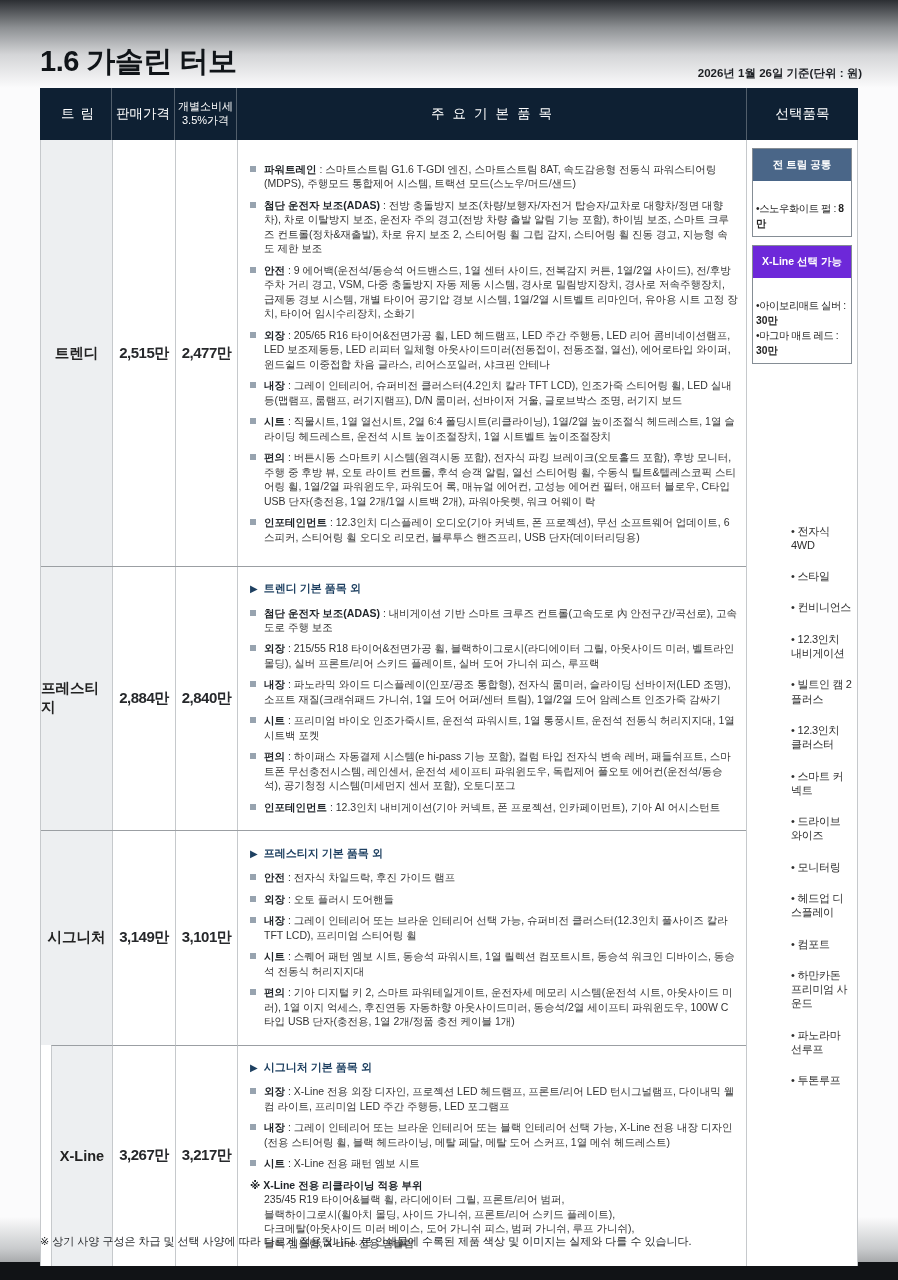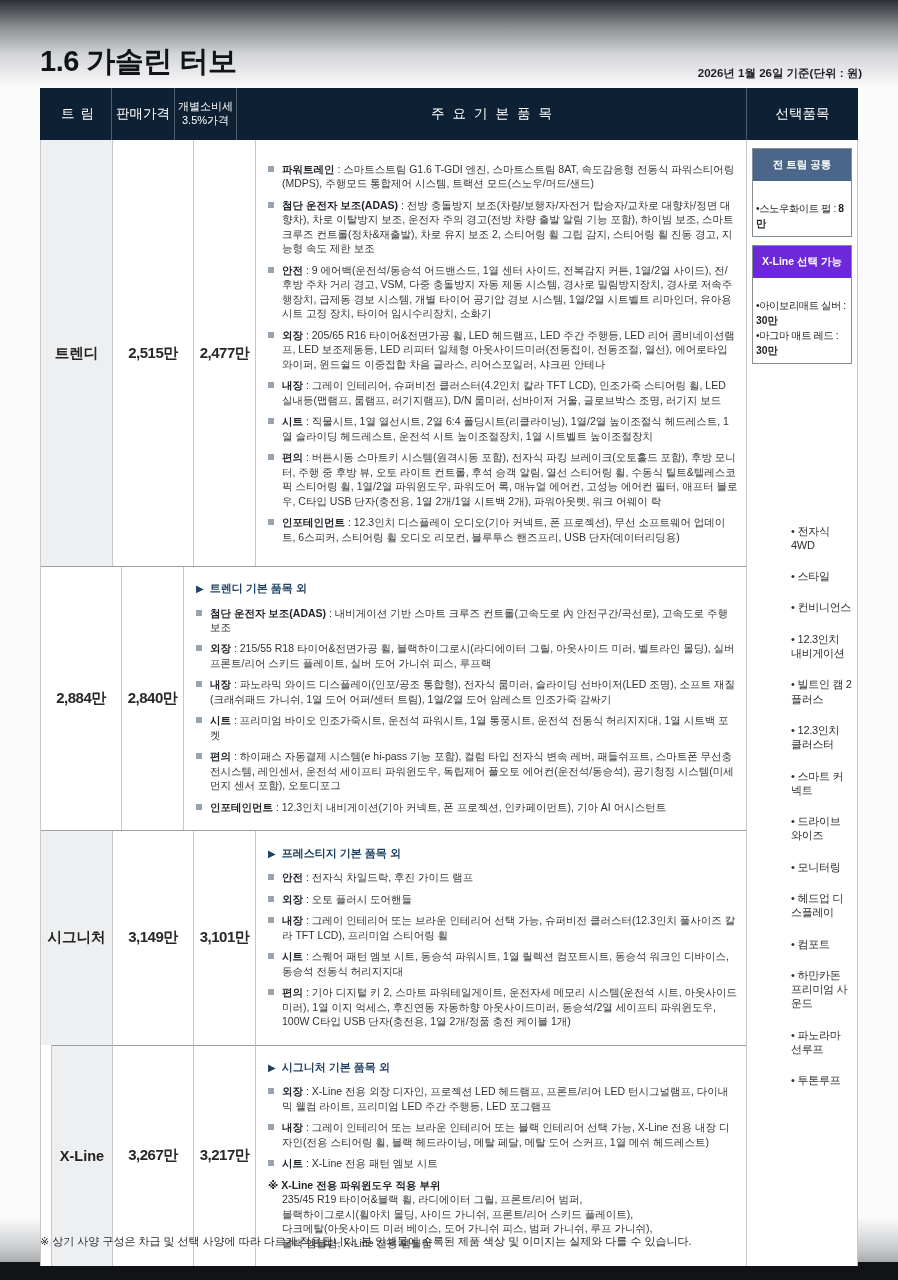--- a/index.html
+++ b/index.html
@@ -53,21 +53,21 @@
   .row{display:flex;box-sizing:border-box;align-items:stretch;}
   .row + .row{border-top:1px solid #9b9fa3;}
   .row.sub{border-top:none;}
   .cell{box-sizing:border-box;}
   .trim-cell{
     width:72px;background:#edeff1;border-right:1px solid #c6c9cc;
     display:flex;align-items:center;justify-content:center;
     font-size:14.5px;font-weight:bold;color:#222;
   }
   .price-cell,.tax-cell{
-    width:81px;border-right:1px solid #c6c9cc;
+    width:63px;border-right:1px solid #c6c9cc;
     display:flex;align-items:center;justify-content:center;
     font-size:15px;font-weight:bold;color:#26282b;letter-spacing:-0.5px;
   }
   .tax-cell{width:62px;}
   .main-cell{
     flex:1;padding:12px 8px 12px 12px;display:flex;flex-direction:column;justify-content:center;
   }
   .sub-strip{width:10px;background:#ffffff;}
   .row.sub .trim-cell{
     width:62px;border-left:1px solid #c6c9cc;border-top:1px solid #9b9fa3;
@@ -146,20 +146,21 @@
             <div class="feature"><span class="sq"></span><b>첨단 운전자 보조(ADAS)</b> : 전방 충돌방지 보조(차량/보행자/자전거 탑승자/교차로 대향차/정면 대향차), 차로 이탈방지 보조, 운전자 주의 경고(전방 차량 출발 알림 기능 포함), 하이빔 보조, 스마트 크루즈 컨트롤(정차&amp;재출발), 차로 유지 보조 2, 스티어링 휠 그립 감지, 스티어링 휠 진동 경고, 지능형 속도 제한 보조</div>
             <div class="feature"><span class="sq"></span><b>안전</b> : 9 에어백(운전석/동승석 어드밴스드, 1열 센터 사이드, 전복감지 커튼, 1열/2열 사이드), 전/후방 주차 거리 경고, VSM, 다중 충돌방지 자동 제동 시스템, 경사로 밀림방지장치, 경사로 저속주행장치, 급제동 경보 시스템, 개별 타이어 공기압 경보 시스템, 1열/2열 시트벨트 리마인더, 유아용 시트 고정 장치, 타이어 임시수리장치, 소화기</div>
             <div class="feature"><span class="sq"></span><b>외장</b> : 205/65 R16 타이어&amp;전면가공 휠, LED 헤드램프, LED 주간 주행등, LED 리어 콤비네이션램프, LED 보조제동등, LED 리피터 일체형 아웃사이드미러(전동접이, 전동조절, 열선), 에어로타입 와이퍼, 윈드쉴드 이중접합 차음 글라스, 리어스포일러, 샤크핀 안테나</div>
             <div class="feature"><span class="sq"></span><b>내장</b> : 그레이 인테리어, 슈퍼비전 클러스터(4.2인치 칼라 TFT LCD), 인조가죽 스티어링 휠, LED 실내등(맵램프, 룸램프, 러기지램프), D/N 룸미러, 선바이저 거울, 글로브박스 조명, 러기지 보드</div>
             <div class="feature"><span class="sq"></span><b>시트</b> : 직물시트, 1열 열선시트, 2열 6:4 폴딩시트(리클라이닝), 1열/2열 높이조절식 헤드레스트, 1열 슬라이딩 헤드레스트, 운전석 시트 높이조절장치, 1열 시트벨트 높이조절장치</div>
             <div class="feature"><span class="sq"></span><b>편의</b> : 버튼시동 스마트키 시스템(원격시동 포함), 전자식 파킹 브레이크(오토홀드 포함), 후방 모니터, 주행 중 후방 뷰, 오토 라이트 컨트롤, 후석 승객 알림, 열선 스티어링 휠, 수동식 틸트&amp;텔레스코픽 스티어링 휠, 1열/2열 파워윈도우, 파워도어 록, 매뉴얼 에어컨, 고성능 에어컨 필터, 애프터 블로우, C타입 USB 단자(충전용, 1열 2개/1열 시트백 2개), 파워아웃렛, 워크 어웨이 락</div>
             <div class="feature"><span class="sq"></span><b>인포테인먼트</b> : 12.3인치 디스플레이 오디오(기아 커넥트, 폰 프로젝션), 무선 소프트웨어 업데이트, 6스피커, 스티어링 휠 오디오 리모컨, 블루투스 핸즈프리, USB 단자(데이터리딩용)</div>
           </div>
         </div>
         <div class="row" style="min-height: 224px;">
+          <div class="cell trim-cell">프레스티지</div>
           <div class="cell price-cell">2,884만</div>
           <div class="cell tax-cell">2,840만</div>
           <div class="cell main-cell">
             <div class="intro"><span class="tri">▶</span> 트렌디 기본 품목 외</div>
             <div class="feature"><span class="sq"></span><b>첨단 운전자 보조(ADAS)</b> : 내비게이션 기반 스마트 크루즈 컨트롤(고속도로 內 안전구간/곡선로), 고속도로 주행 보조</div>
             <div class="feature"><span class="sq"></span><b>외장</b> : 215/55 R18 타이어&amp;전면가공 휠, 블랙하이그로시(라디에이터 그릴, 아웃사이드 미러, 벨트라인 몰딩), 실버 프론트/리어 스키드 플레이트, 실버 도어 가니쉬 피스, 루프랙</div>
             <div class="feature"><span class="sq"></span><b>내장</b> : 파노라믹 와이드 디스플레이(인포/공조 통합형), 전자식 룸미러, 슬라이딩 선바이저(LED 조명), 소프트 재질(크래쉬패드 가니쉬, 1열 도어 어퍼/센터 트림), 1열/2열 도어 암레스트 인조가죽 감싸기</div>
             <div class="feature"><span class="sq"></span><b>시트</b> : 프리미엄 바이오 인조가죽시트, 운전석 파워시트, 1열 통풍시트, 운전석 전동식 허리지지대, 1열 시트백 포켓</div>
             <div class="feature"><span class="sq"></span><b>편의</b> : 하이패스 자동결제 시스템(e hi-pass 기능 포함), 컬럼 타입 전자식 변속 레버, 패들쉬프트, 스마트폰 무선충전시스템, 레인센서, 운전석 세이프티 파워윈도우, 독립제어 풀오토 에어컨(운전석/동승석), 공기청정 시스템(미세먼지 센서 포함), 오토디포그</div>
             <div class="feature"><span class="sq"></span><b>인포테인먼트</b> : 12.3인치 내비게이션(기아 커넥트, 폰 프로젝션, 인카페이먼트), 기아 AI 어시스턴트</div>
@@ -182,21 +183,21 @@
           <div class="sub-strip"></div>
           <div class="cell trim-cell">X-Line</div>
           <div class="cell price-cell">3,267만</div>
           <div class="cell tax-cell">3,217만</div>
           <div class="cell main-cell">
             <div class="intro"><span class="tri">▶</span> 시그니처 기본 품목 외</div>
             <div class="feature"><span class="sq"></span><b>외장</b> : X-Line 전용 외장 디자인, 프로젝션 LED 헤드램프, 프론트/리어 LED 턴시그널램프, 다이내믹 웰컴 라이트, 프리미엄 LED 주간 주행등, LED 포그램프</div>
             <div class="feature"><span class="sq"></span><b>내장</b> : 그레이 인테리어 또는 브라운 인테리어 또는 블랙 인테리어 선택 가능, X-Line 전용 내장 디자인(전용 스티어링 휠, 블랙 헤드라이닝, 메탈 페달, 메탈 도어 스커프, 1열 메쉬 헤드레스트)</div>
             <div class="feature"><span class="sq"></span><b>시트</b> : X-Line 전용 패턴 엠보 시트</div>
             <div class="xnote">
-              <div class="xnote-title">※ X-Line 전용 파워윈도우 적용 부위</div>
+              <div class="xnote-title">※ X-Line 전용 리클라이닝 적용 부위</div>
               <div class="xnote-lines">235/45 R19 타이어&amp;블랙 휠, 라디에이터 그릴, 프론트/리어 범퍼,
 블랙하이그로시(휠아치 몰딩, 사이드 가니쉬, 프론트/리어 스키드 플레이트),
 다크메탈(아웃사이드 미러 베이스, 도어 가니쉬 피스, 범퍼 가니쉬, 루프 가니쉬),
 블랙 엠블럼, X-Line 전용 엠블럼</div>
             </div>
           </div>
         </div>
       </div>
     <div class="opt-col">
       <div>

